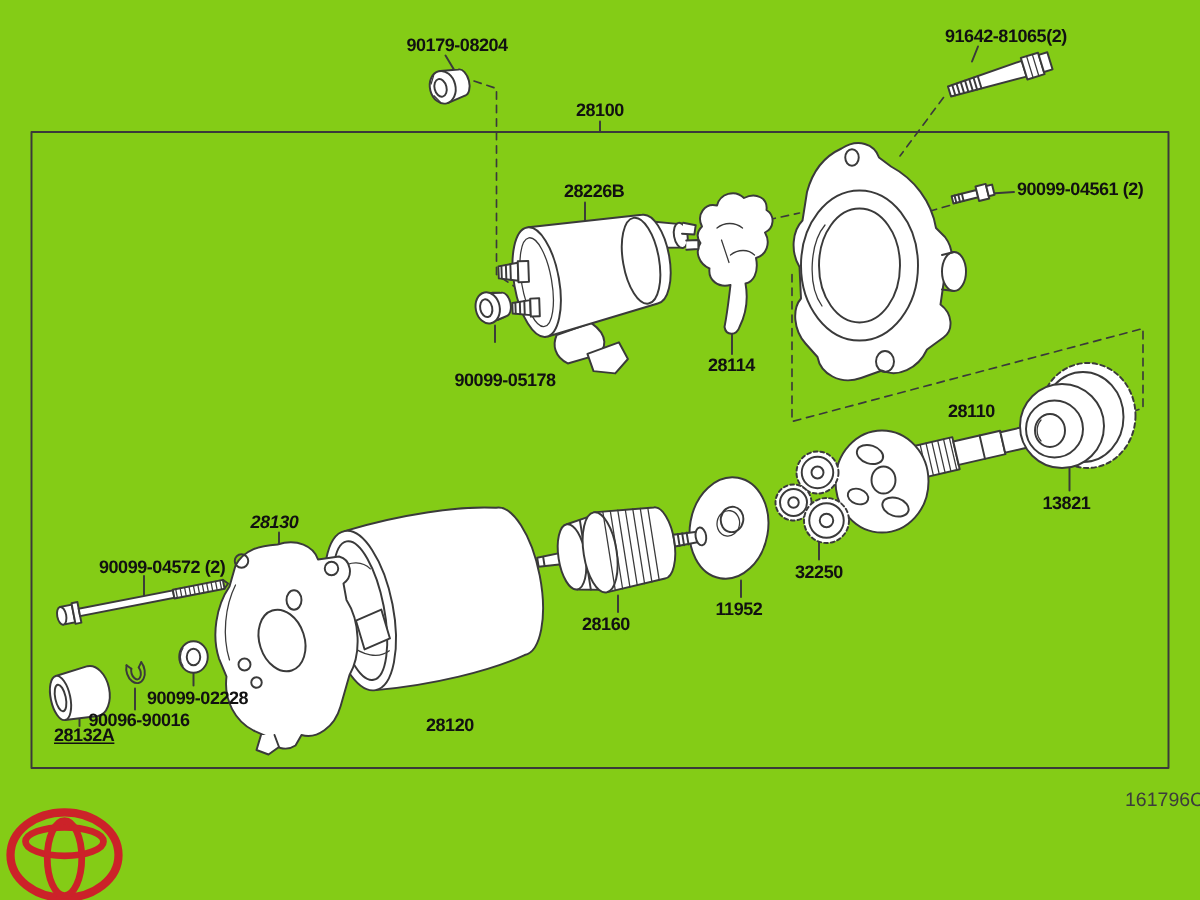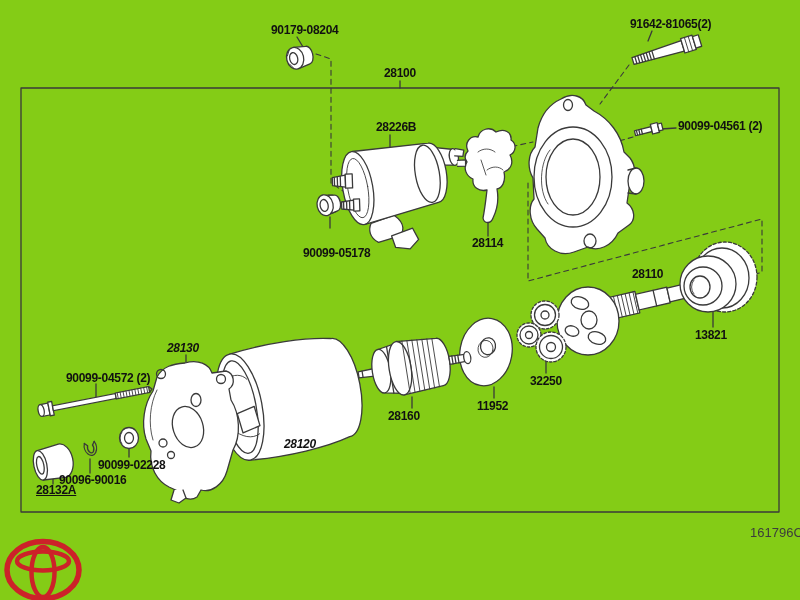--- a/index.html
+++ b/index.html
@@ -257,21 +257,21 @@
 <div class="plabel" style="left:384px;top:67px;">28100</div>
 <div class="plabel" style="left:376px;top:121px;">28226B</div>
 <div class="plabel" style="left:678px;top:120px;">90099-04561 (2)</div>
 <div class="plabel" style="left:632px;top:220px;margin-top:48px;">28110</div>
 <div class="plabel" style="left:472px;top:237px;">28114</div>
 <div class="plabel" style="left:303px;top:229px;margin-top:18px;">90099-05178</div>
 <div class="plabel" style="left:695px;top:329px;">13821</div>
 <div class="plabel" style="left:530px;top:375px;">32250</div>
 <div class="plabel" style="left:477px;top:400px;">11952</div>
 <div class="plabel" style="left:388px;top:410px;">28160</div>
-<div class="plabel" style="left:284px;top:438px;font-style:italic;">28120</div>
+<div class="plabel" style="left:284px;top:477px;">28120</div>
 <div class="plabel" style="left:167px;top:342px;font-style:italic;">28130</div>
 <div class="plabel" style="left:66px;top:372px;">90099-04572 (2)</div>
 <div class="plabel" style="left:98px;top:459px;">90099-02228</div>
 <div class="plabel" style="left:59px;top:474px;">90096-90016</div>
 <div class="plabel" style="left:36px;top:484px;text-decoration:underline;">28132A</div>
 
 <div class="code" style="left:750px;top:527px;">161796C</div>
 
 
 </div>

